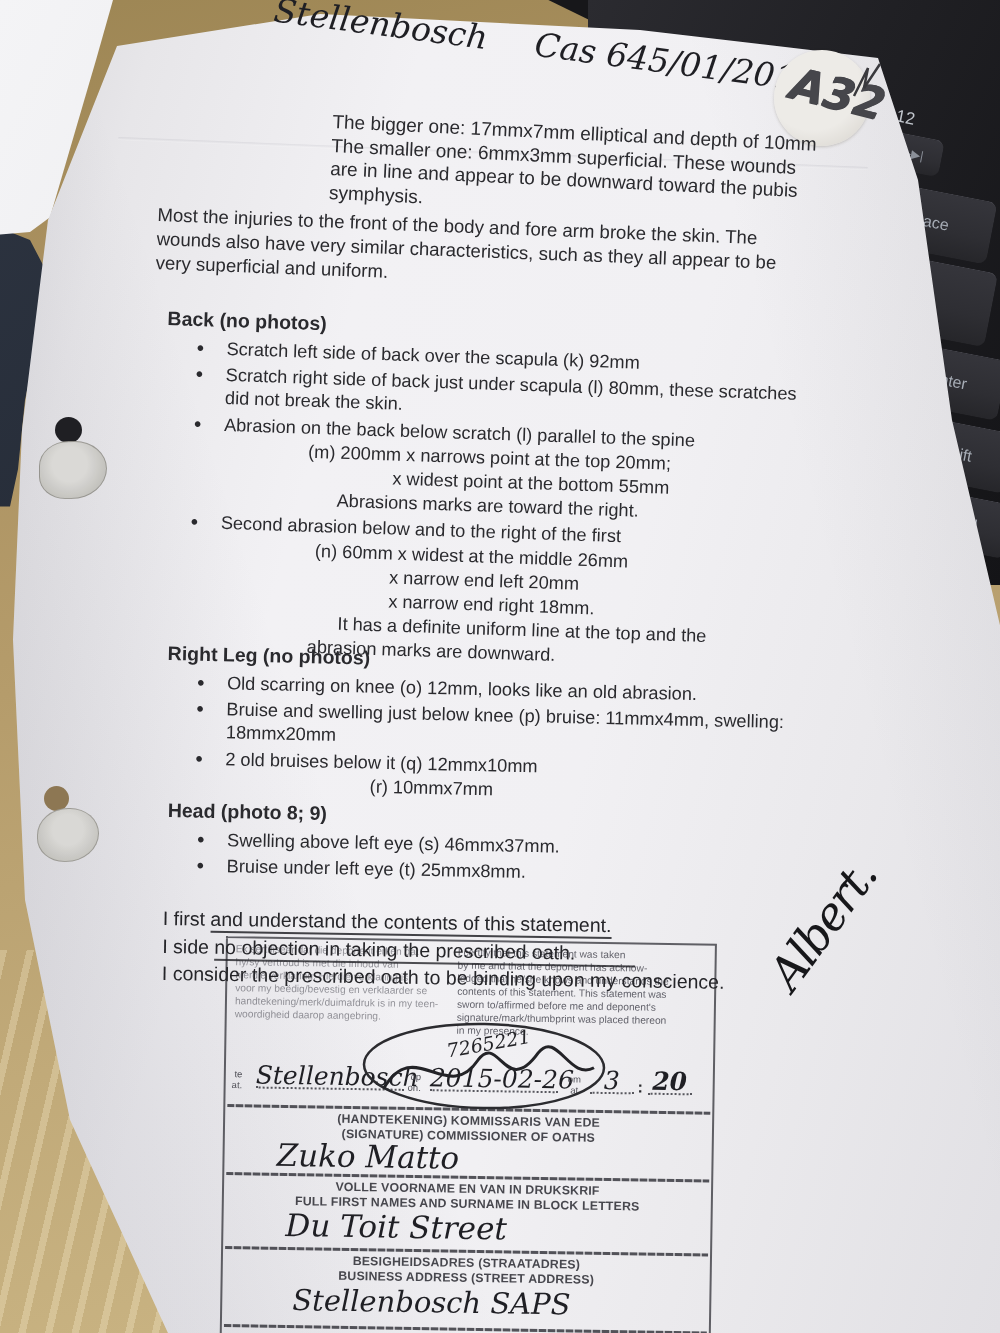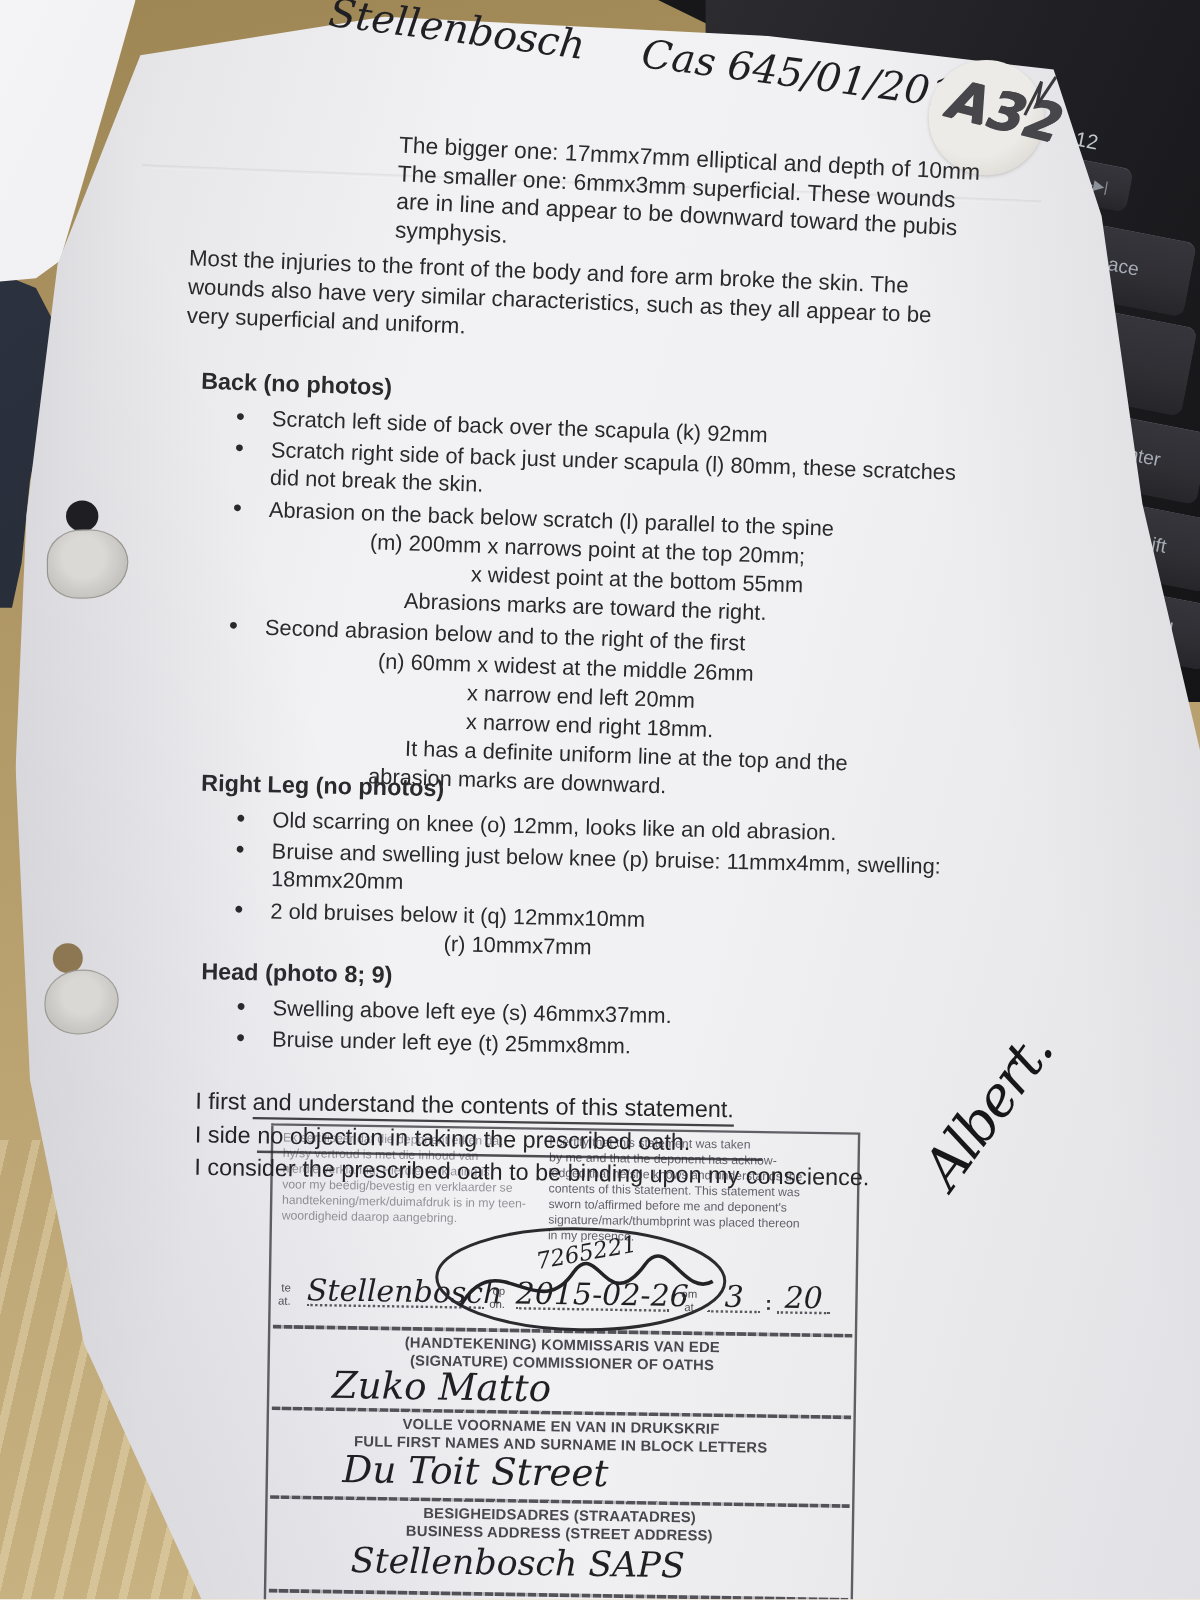--- a/index.html
+++ b/index.html
@@ -208,21 +208,21 @@
 on.</span>
       <span class="f-line" style="left:200px;width:128px;" data-interactable="false">
         <span class="f-value hw" data-interactable="false">2015-02-26</span>
       </span>
       <span class="f-label pre" style="left:338px;" data-interactable="false">om
 at.</span>
       <span class="f-line" style="left:360px;width:44px;" data-interactable="false">
         <span class="f-value hw" data-interactable="false">3</span>
       </span>
       <span class="f-colon" style="left:408px;" data-interactable="false">:</span>
-      <span class="f-line" style="left:418px;width:44px;" data-interactable="false">
+      <span class="f-line" style="left:418px;width:44px;font-weight:bold;" data-interactable="false">
         <span class="f-value hw" data-interactable="false">20</span>
       </span>
     </div>
 
     <svg class="sig-svg" width="260" height="100" viewBox="0 0 260 100" data-interactable="false">
       <ellipse cx="128" cy="48" rx="120" ry="42" fill="none" stroke="#2b2b2f" stroke-width="2.5"></ellipse>
       <path d="M28,72 C58,18 92,88 122,42 C142,14 150,80 182,34 C200,10 214,62 238,48" fill="none" stroke="#232327" stroke-width="3"></path>
       <text x="92" y="40" transform="rotate(-11 92 40)" font-size="19" font-style="italic" font-family="DejaVu Serif, serif" fill="#232327" data-interactable="false">7265221</text>
     </svg>
 

